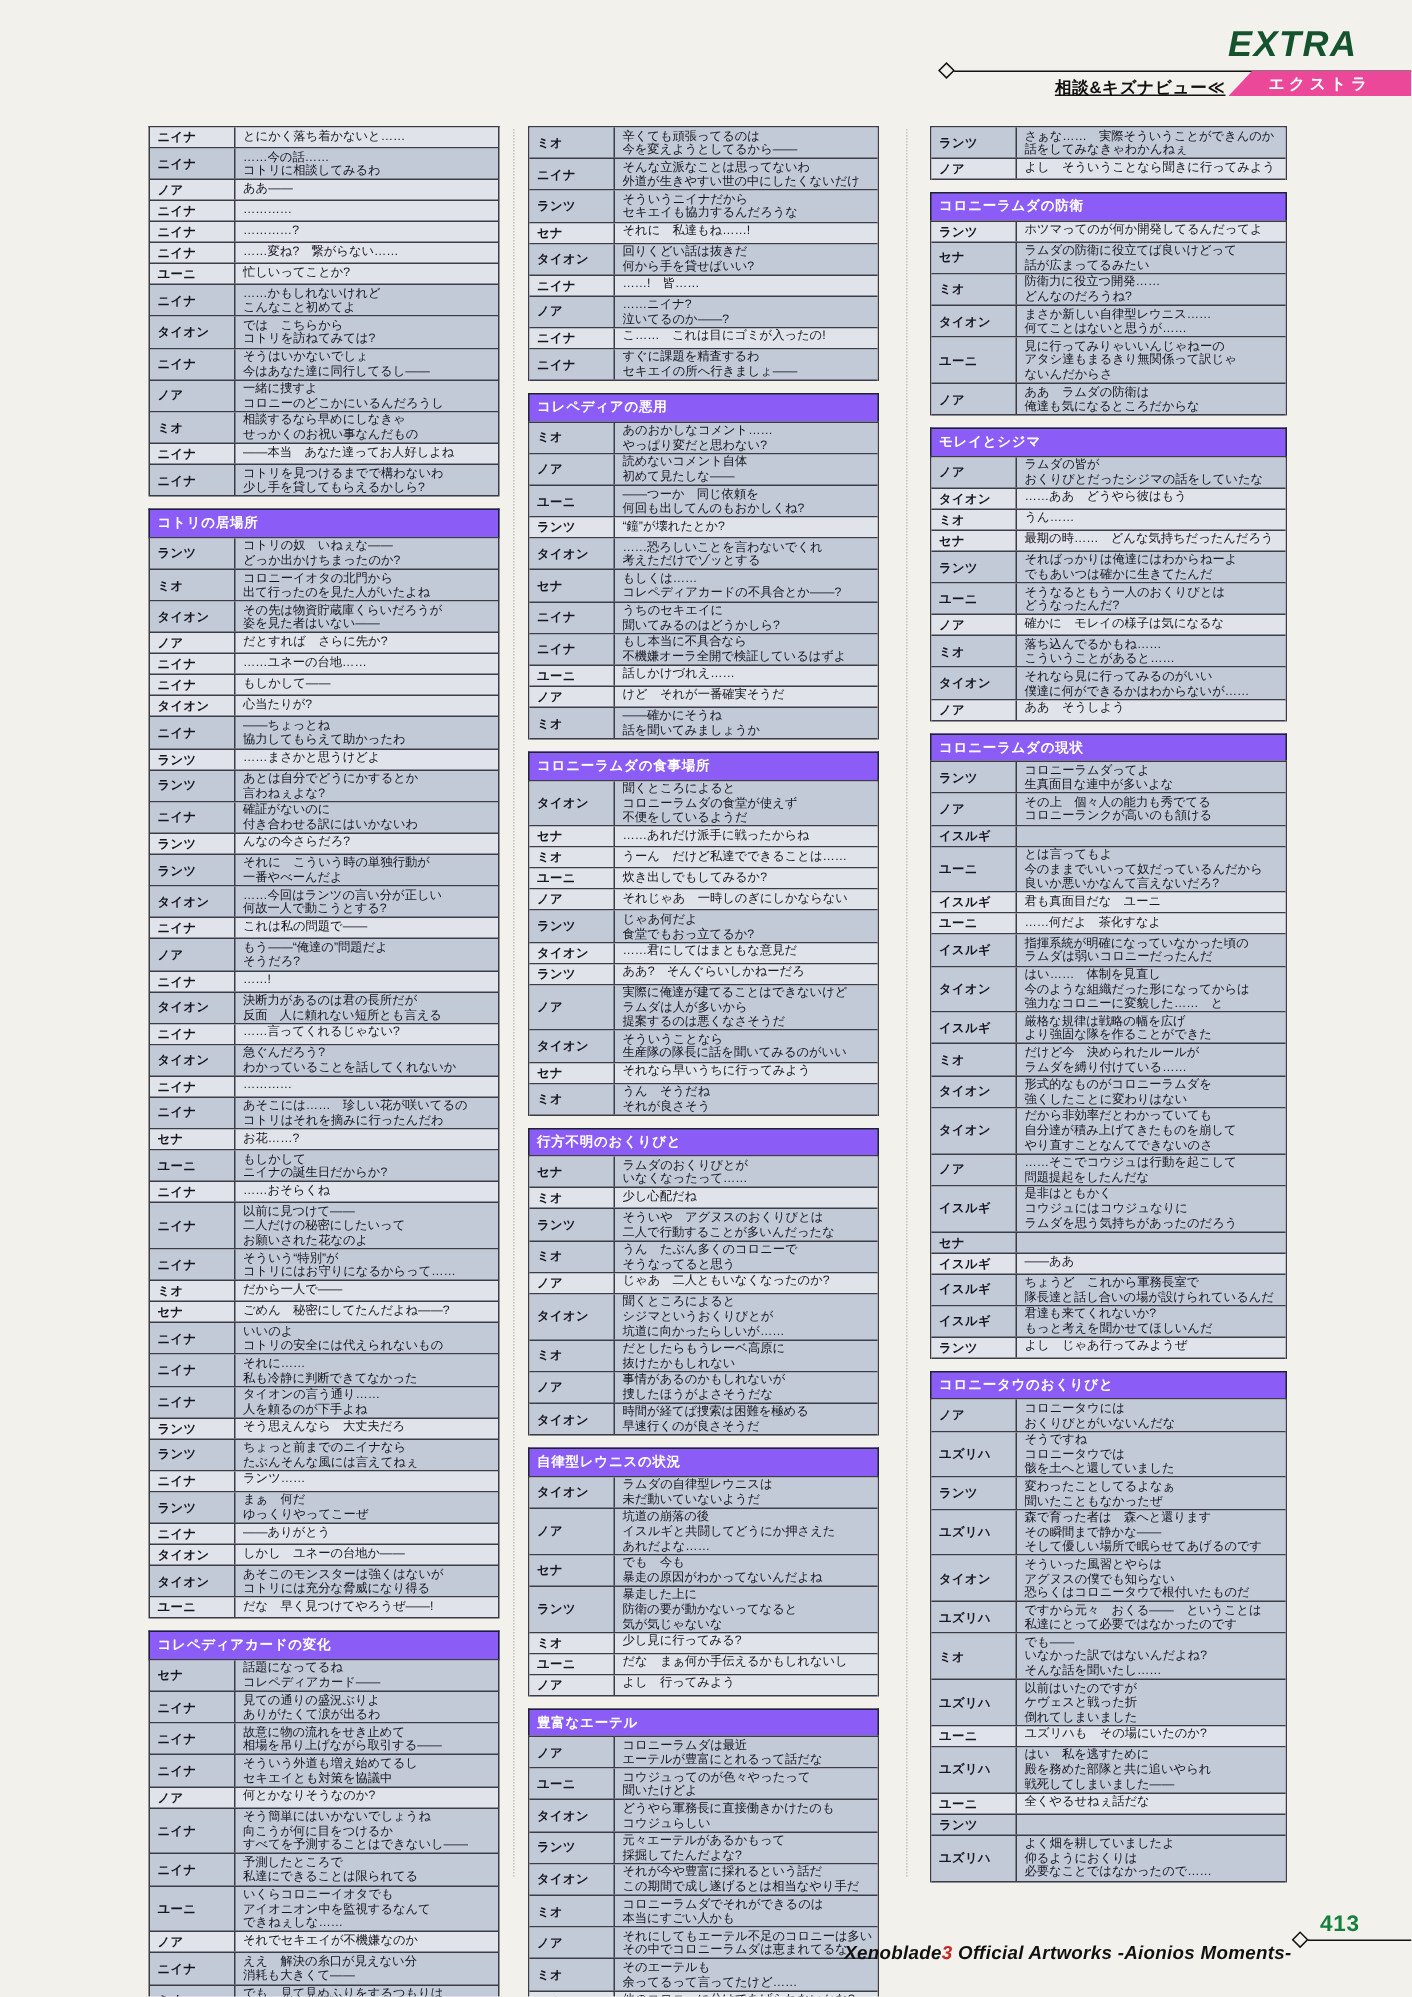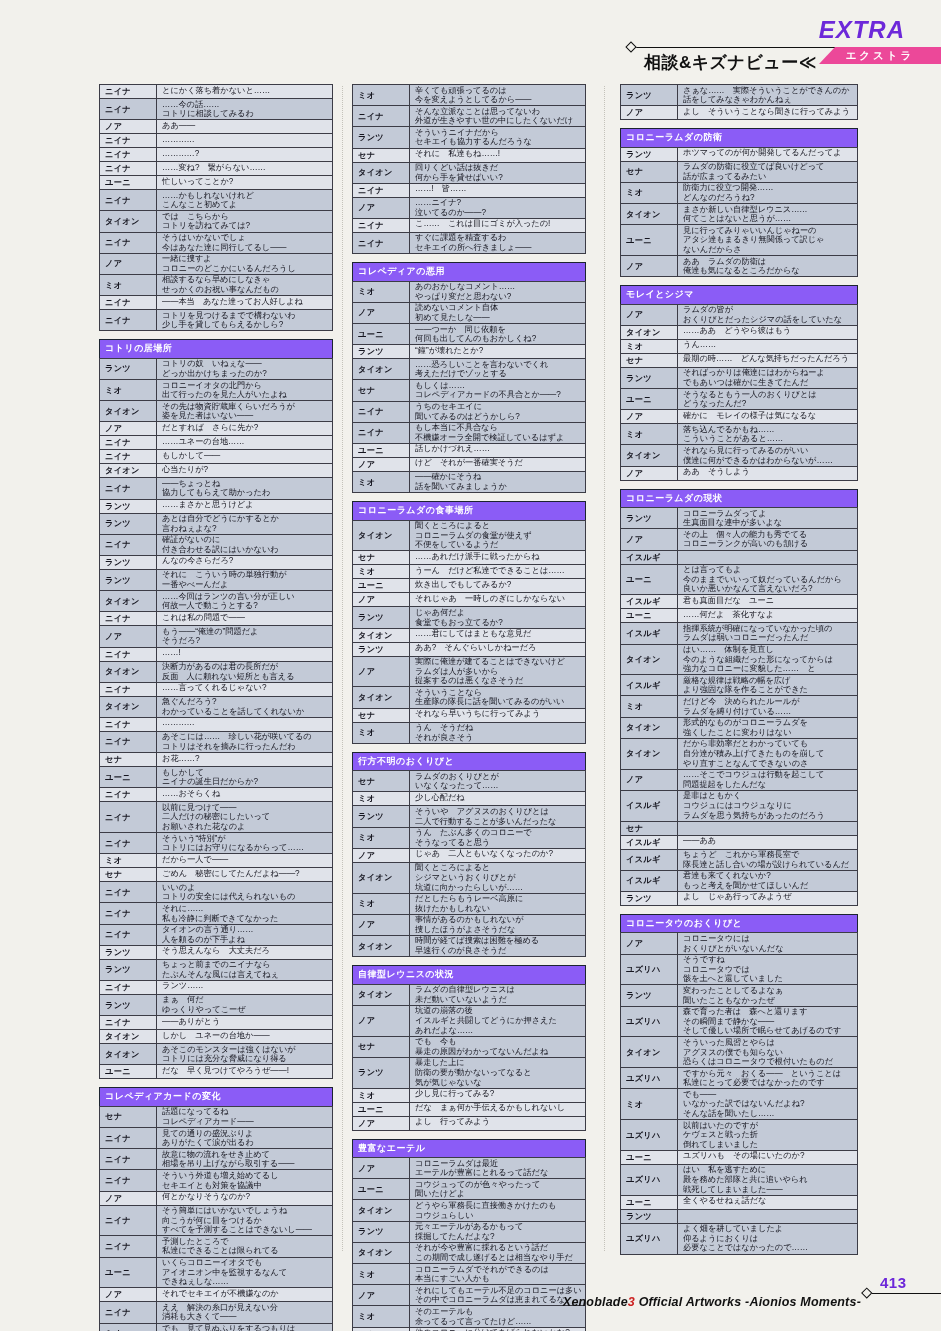--- a/index.html
+++ b/index.html
@@ -10,35 +10,36 @@
     color:#15151f;
     position:relative;
     overflow:hidden;
   }
   .page{position:absolute;inset:0;}
 
   
   .extra-title{
     position:absolute;top:16px;right:36px;
     font-size:24px;font-weight:900;font-style:italic;
-    letter-spacing:1px;color:#6d28d9;
+    letter-spacing:1px;color:#14532d;
   }
   .header-rule{
     position:absolute;top:47px;left:632px;right:0;
     border-top:1.6px solid #111;
   }
   .header-diamond{
     position:absolute;top:43px;left:627px;
     width:6px;height:6px;background:#f2f1ec;
     border:1.4px solid #111;transform:rotate(45deg);
   }
   .header-subtitle{
     position:absolute;top:51px;right:124px;
-    font-size:17px;font-weight:bold;color:#111;
+    font-size:11px;font-weight:bold;color:#111;
     letter-spacing:0.5px;
+    text-decoration:underline;
   }
   .header-badge{
     position:absolute;top:47px;right:0;
     width:122px;height:17px;background:#ec4899;
     clip-path:polygon(16px 0,100% 0,100% 100%,0 100%);
     color:#fff;display:flex;align-items:center;justify-content:center;
   }
   .header-badge span{font-size:10.5px;font-weight:bold;letter-spacing:3px;}
 
   
@@ -76,21 +77,21 @@
   }
   .text{
     flex:1;padding:0.5px 3px 0.5px 5px;
     font-size:8.2px;line-height:9.6px;
     white-space:pre-line;
   }
 
   
   .footer-pagenum{
     position:absolute;top:1274px;left:880px;
-    font-size:15px;font-weight:bold;color:#6d28d9;
+    font-size:15px;font-weight:bold;color:#15803d;
     letter-spacing:0.5px;
   }
   .footer-line{
     position:absolute;top:1293px;left:872px;right:0;
     border-top:1.4px solid #111;
   }
   .footer-diamond{
     position:absolute;top:1289px;left:863px;
     width:5.5px;height:5.5px;background:#f2f1ec;
     border:1.3px solid #111;transform:rotate(45deg);

